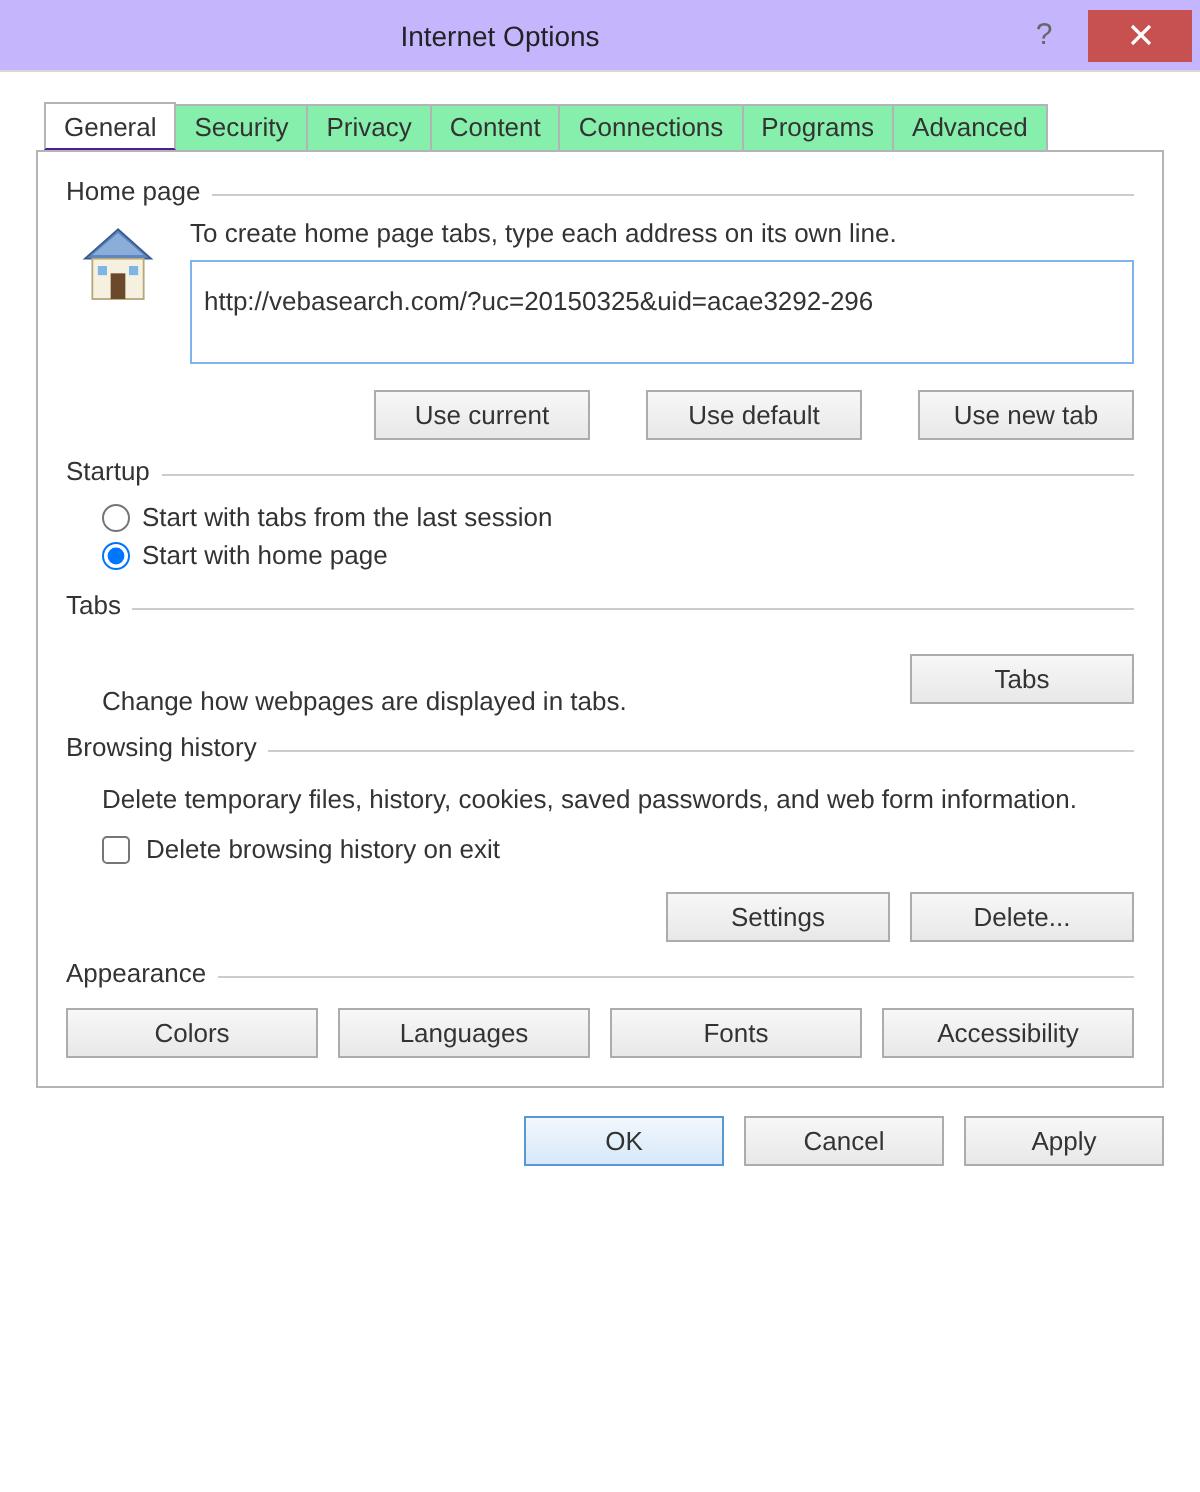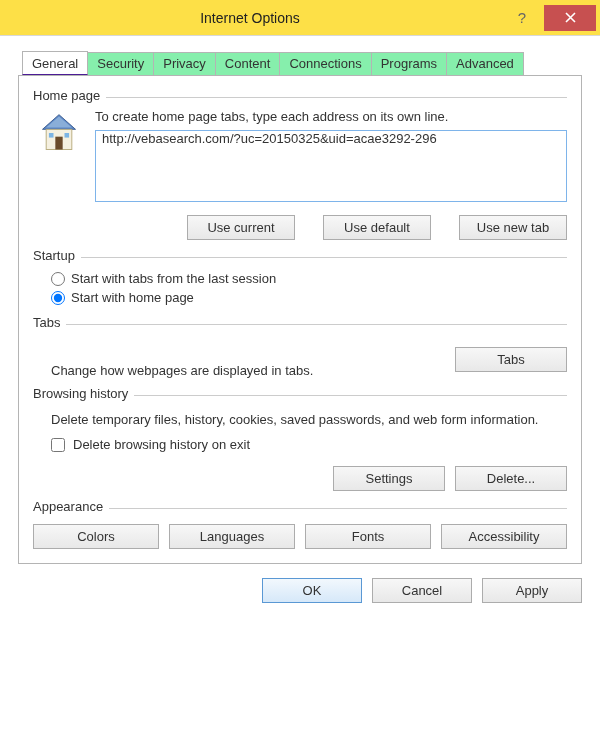--- a/index.html
+++ b/index.html
@@ -1,18 +1,18 @@
 <!DOCTYPE html>
 <html><head>
 <meta charset="utf-8">
 <style>
 * { box-sizing: border-box; margin: 0; padding: 0; font-family: "Segoe UI", Tahoma, sans-serif; font-size: 13px; }
 body { background: #fff; width: 600px; height: 746px; overflow: hidden; position: relative; }
 
-.titlebar { height: 36px; background: #fde047; border-bottom: 1px solid #d8d8d8; display: flex; align-items: center; position: relative; }
+.titlebar { height: 36px; background: #c4b5fd; border-bottom: 1px solid #d8d8d8; display: flex; align-items: center; position: relative; }
 .titlebar .title { flex: 1; text-align: center; color: #222; font-size: 14px; }
 .titlebar .help-icon { width: 44px; height: 26px; display: flex; align-items: center; justify-content: center; color: #666; font-size: 15px; }
 .titlebar .close-btn { width: 52px; height: 26px; background: #c75050; display: flex; align-items: center; justify-content: center; color: #fff; font-size: 15px; margin-right: 4px; }
 
 .content-area { padding: 16px 18px 0 18px; }
 
 .tabs-row { display: flex; margin-left: 4px; }
 .tab { border: 1px solid #b4b4b4; border-bottom: none; padding: 3px 9px; background: #86efac; font-size: 13px; color: #333; position: relative; margin-right: -1px; }
 .tab.active { background: #fff; border-bottom: 1px solid #4c1d95; margin-bottom: -1px; z-index: 2; padding-top: 4px; top: -1px; }
 
@@ -20,21 +20,21 @@
 
 .group { margin-bottom: 8px; }
 .group-header { display: flex; align-items: center; margin-bottom: 6px; }
 .group-header .label { color: #333; margin-right: 6px; white-space: nowrap; }
 .group-header .line { flex: 1; height: 1px; background: #ccc; margin-top: 3px; }
 
 .homepage-row { display: flex; gap: 14px; align-items: flex-start; padding-left: 4px; }
 .home-icon { width: 44px; height: 44px; flex-shrink: 0; margin-top: 2px; }
 .homepage-right { flex: 1; }
 .homepage-desc { color: #333; margin-bottom: 6px; }
-.homepage-textarea { width: 100%; height: 72px; border: 1px solid #7eb4ea; padding: 0 6px; font-size: 13px; color: #333; resize: none; overflow-y: scroll; font-family: "Segoe UI", Tahoma, sans-serif; }
+.homepage-textarea { width: 100%; height: 52px; border: 1px solid #7eb4ea; padding: 12px 6px; font-size: 13px; color: #333; resize: none; overflow-y: scroll; font-family: "Segoe UI", Tahoma, sans-serif; }
 .homepage-buttons { display: flex; gap: 28px; justify-content: flex-end; margin-top: 10px; padding-left: 60px; }
 
 .btn { border: 1px solid #acacac; background: #eee; background: linear-gradient(#f7f7f7,#e8e8e8); padding: 4px 0; font-size: 13px; color: #333; text-align: center; min-width: 108px; cursor: default; }
 .btn.wide { min-width: 112px; }
 
 .radio-row { display: flex; align-items: center; gap: 6px; padding: 2px 0 2px 18px; color: #333; }
 .radio-row input[type=radio] { width: 14px; height: 14px; }
 
 .tabs-section-row { display: flex; align-items: center; gap: 10px; padding-left: 18px; padding-top: 4px; }
 .tabs-desc { flex: 1; color: #333; margin-top: 23px; }

